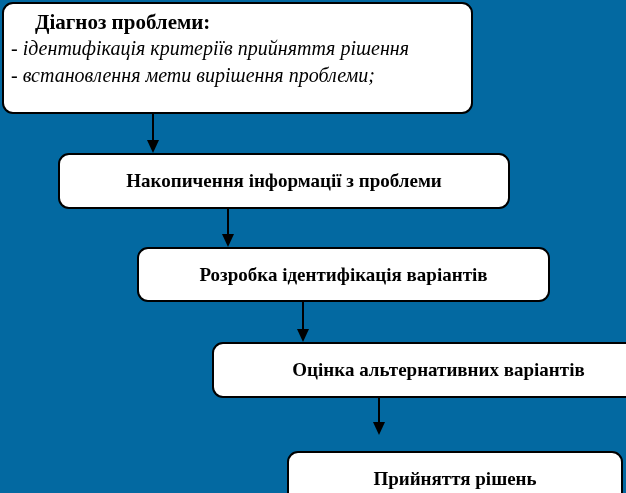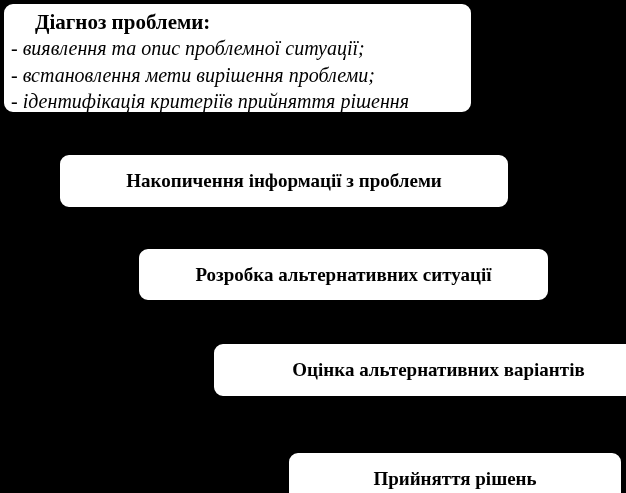--- a/index.html
+++ b/index.html
@@ -4,21 +4,21 @@
 <style>
   html, body {
     margin: 0;
     padding: 0;
     background: #ffffff;
   }
   .canvas {
     position: relative;
     width: 626px;
     height: 493px;
-    background: #000000;
+    background: #0369a1;
     font-family: "Liberation Serif", "DejaVu Serif", serif;
     color: #000000;
     overflow: hidden;
   }
   .box {
     position: absolute;
     box-sizing: border-box;
     background: #ffffff;
     border: 2px solid #000000;
     border-radius: 11px;
@@ -66,41 +66,40 @@
     border-top: 13px solid #000000;
   }
 </style>
 </head>
 <body>
 
 <div class="canvas">
 
   <div class="box" style="left:2px; top:2px; width:471px; height:112px;">
     <div class="diag-title">Діагноз проблеми:</div>
-    <div class="diag-item">- виявлення та опис проблемної ситуації;</div>
+    <div class="diag-item">- ідентифікація критеріїв прийняття рішення</div>
     <div class="diag-item">- встановлення мети вирішення проблеми;</div>
-    <div class="diag-item">- ідентифікація критеріїв прийняття рішення</div>
   </div>
 
   <div class="arrow" style="left:146.5px; top:114px; height:39px;">
     <div class="shaft"></div>
     <div class="head"></div>
   </div>
 
   <div class="box label-box" style="left:58px; top:153px; width:452px; height:56px;">
     <span>Накопичення інформації з проблеми</span>
   </div>
 
   <div class="arrow" style="left:221.5px; top:209px; height:38px;">
     <div class="shaft"></div>
     <div class="head"></div>
   </div>
 
   <div class="box label-box" style="left:137px; top:247px; width:413px; height:55px;">
-    <span>Розробка альтернативних ситуації</span>
+    <span>Розробка ідентифікація варіантів</span>
   </div>
 
   <div class="arrow" style="left:296.5px; top:302px; height:40px;">
     <div class="shaft"></div>
     <div class="head"></div>
   </div>
 
   <div class="box label-box" style="left:212px; top:342px; width:453px; height:56px;">
     <span>Оцінка альтернативних варіантів</span>
   </div>

